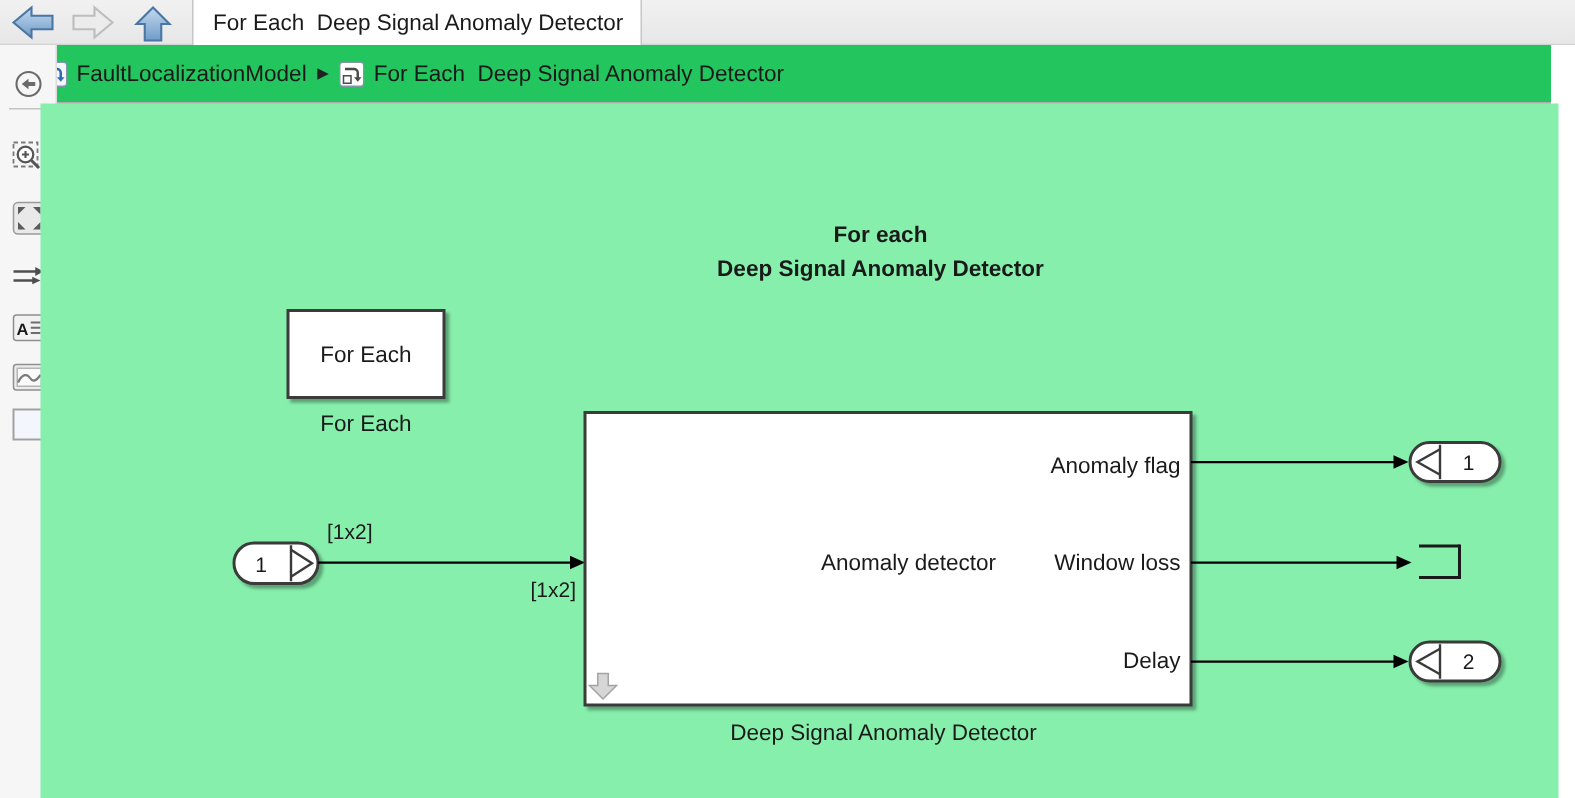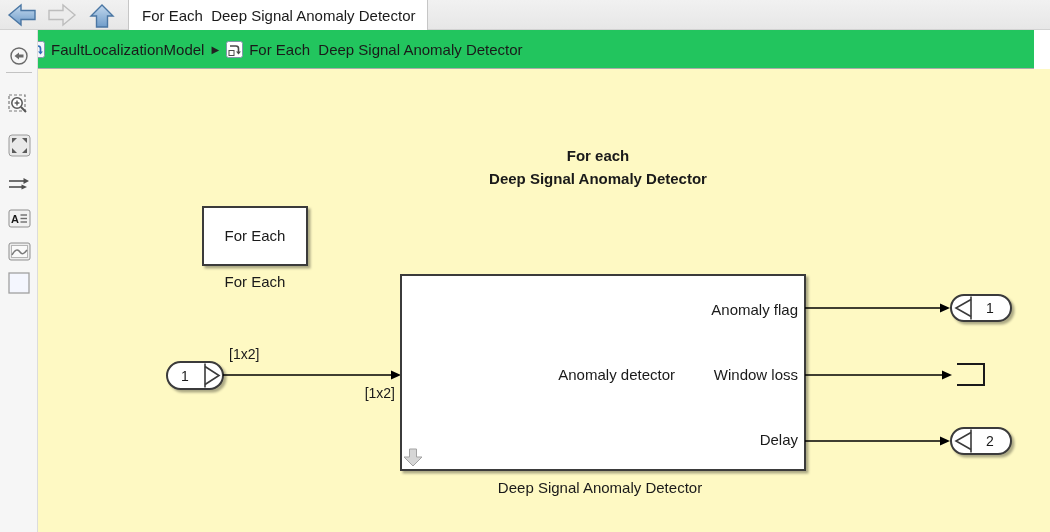--- a/index.html
+++ b/index.html
@@ -46,21 +46,21 @@
   }
   .sidebtn{
     position:absolute;left:7px;width:24px;height:24px;
     background:transparent;border:none;padding:0;cursor:pointer;
     display:flex;align-items:center;justify-content:center;
   }
   .side-sep{
     position:absolute;left:6px;top:42px;width:26px;height:1px;background:#c3c3c3;
   }
   
-  .canvas{position:absolute;left:38px;top:69px;width:1012px;height:463px;background:#fef9c3;}
+  .canvas{position:absolute;left:27px;top:69px;width:1012px;height:463px;background:#86efac;}
   svg text{font-family:"Liberation Sans",sans-serif;fill:#1a1a1a;}
 </style>
 </head>
 <body>
 
 <div class="tabbar">
   <button class="navbtn" style="left:6px" title="">
     <svg width="32" height="24" viewBox="0 0 32 24">
       <defs>
         <linearGradient id="blueg" x1="0" y1="0" x2="0" y2="1">

